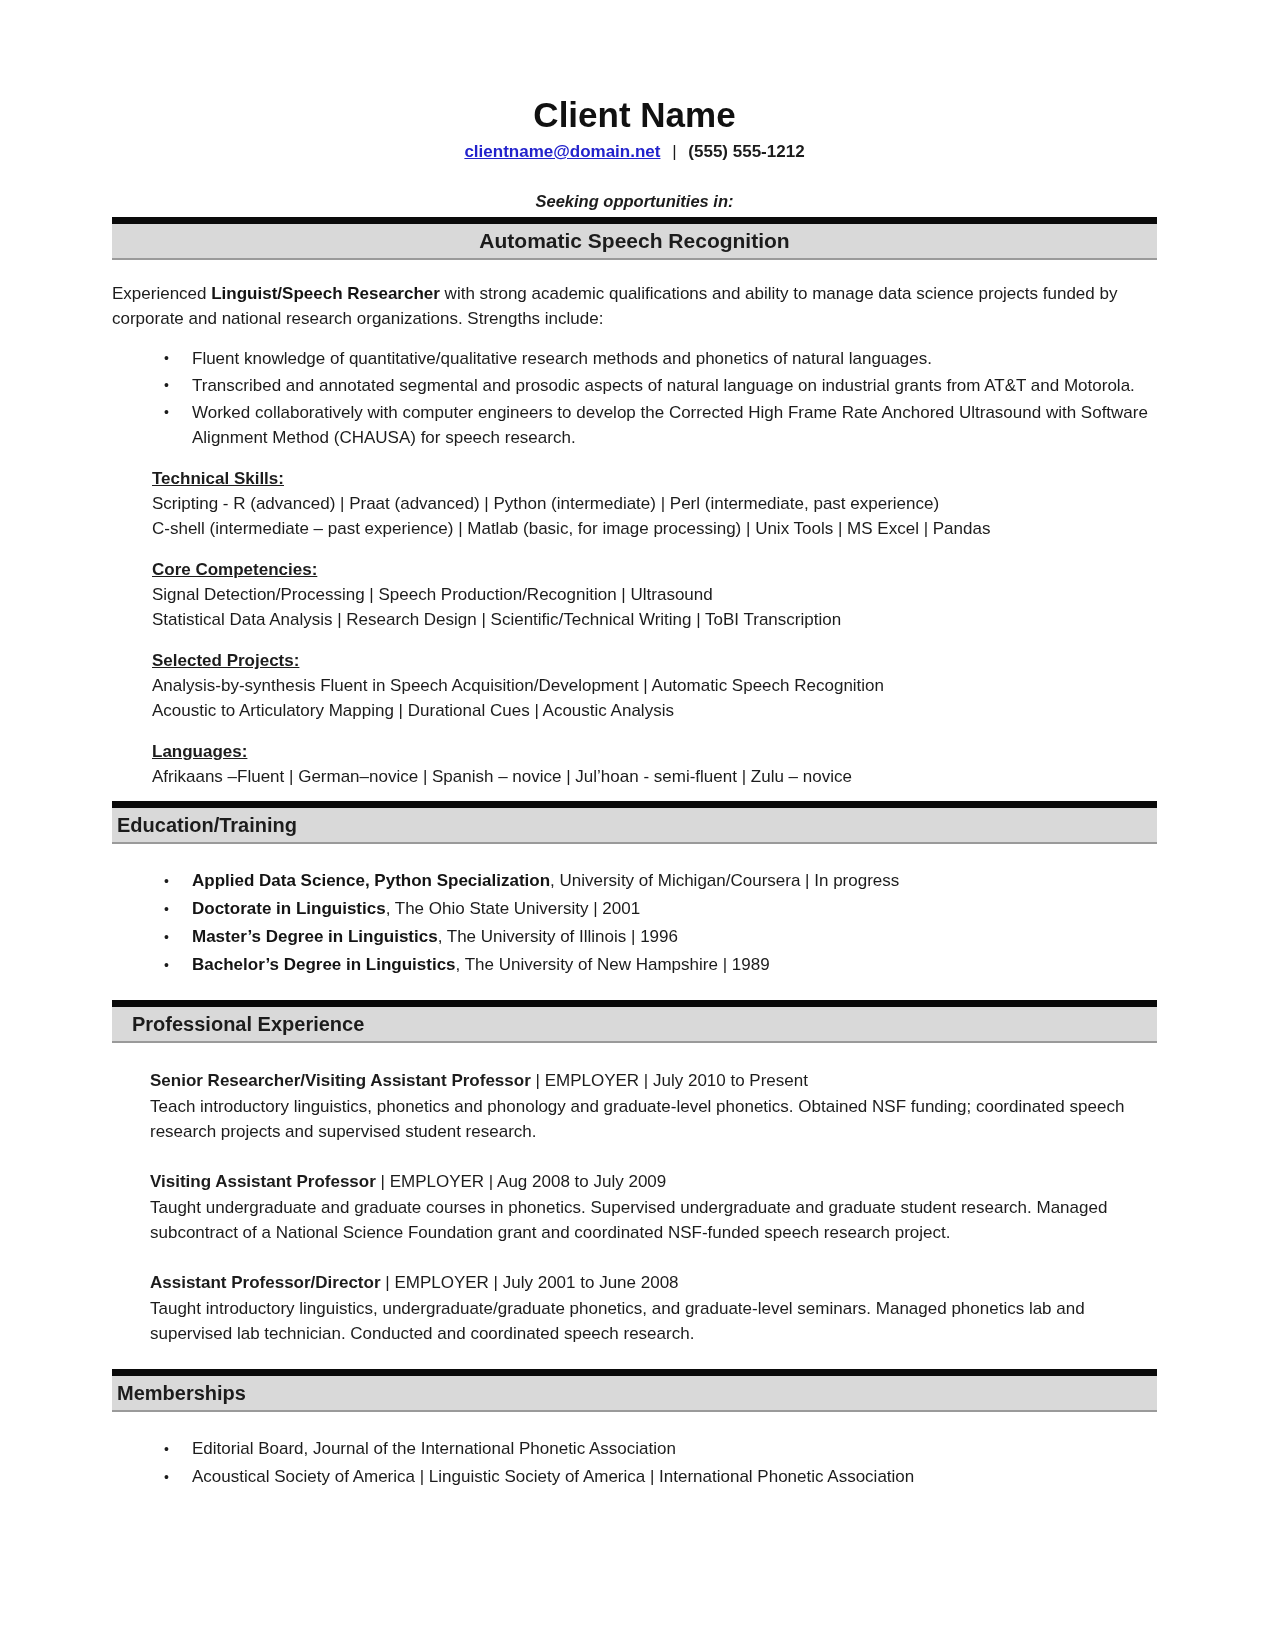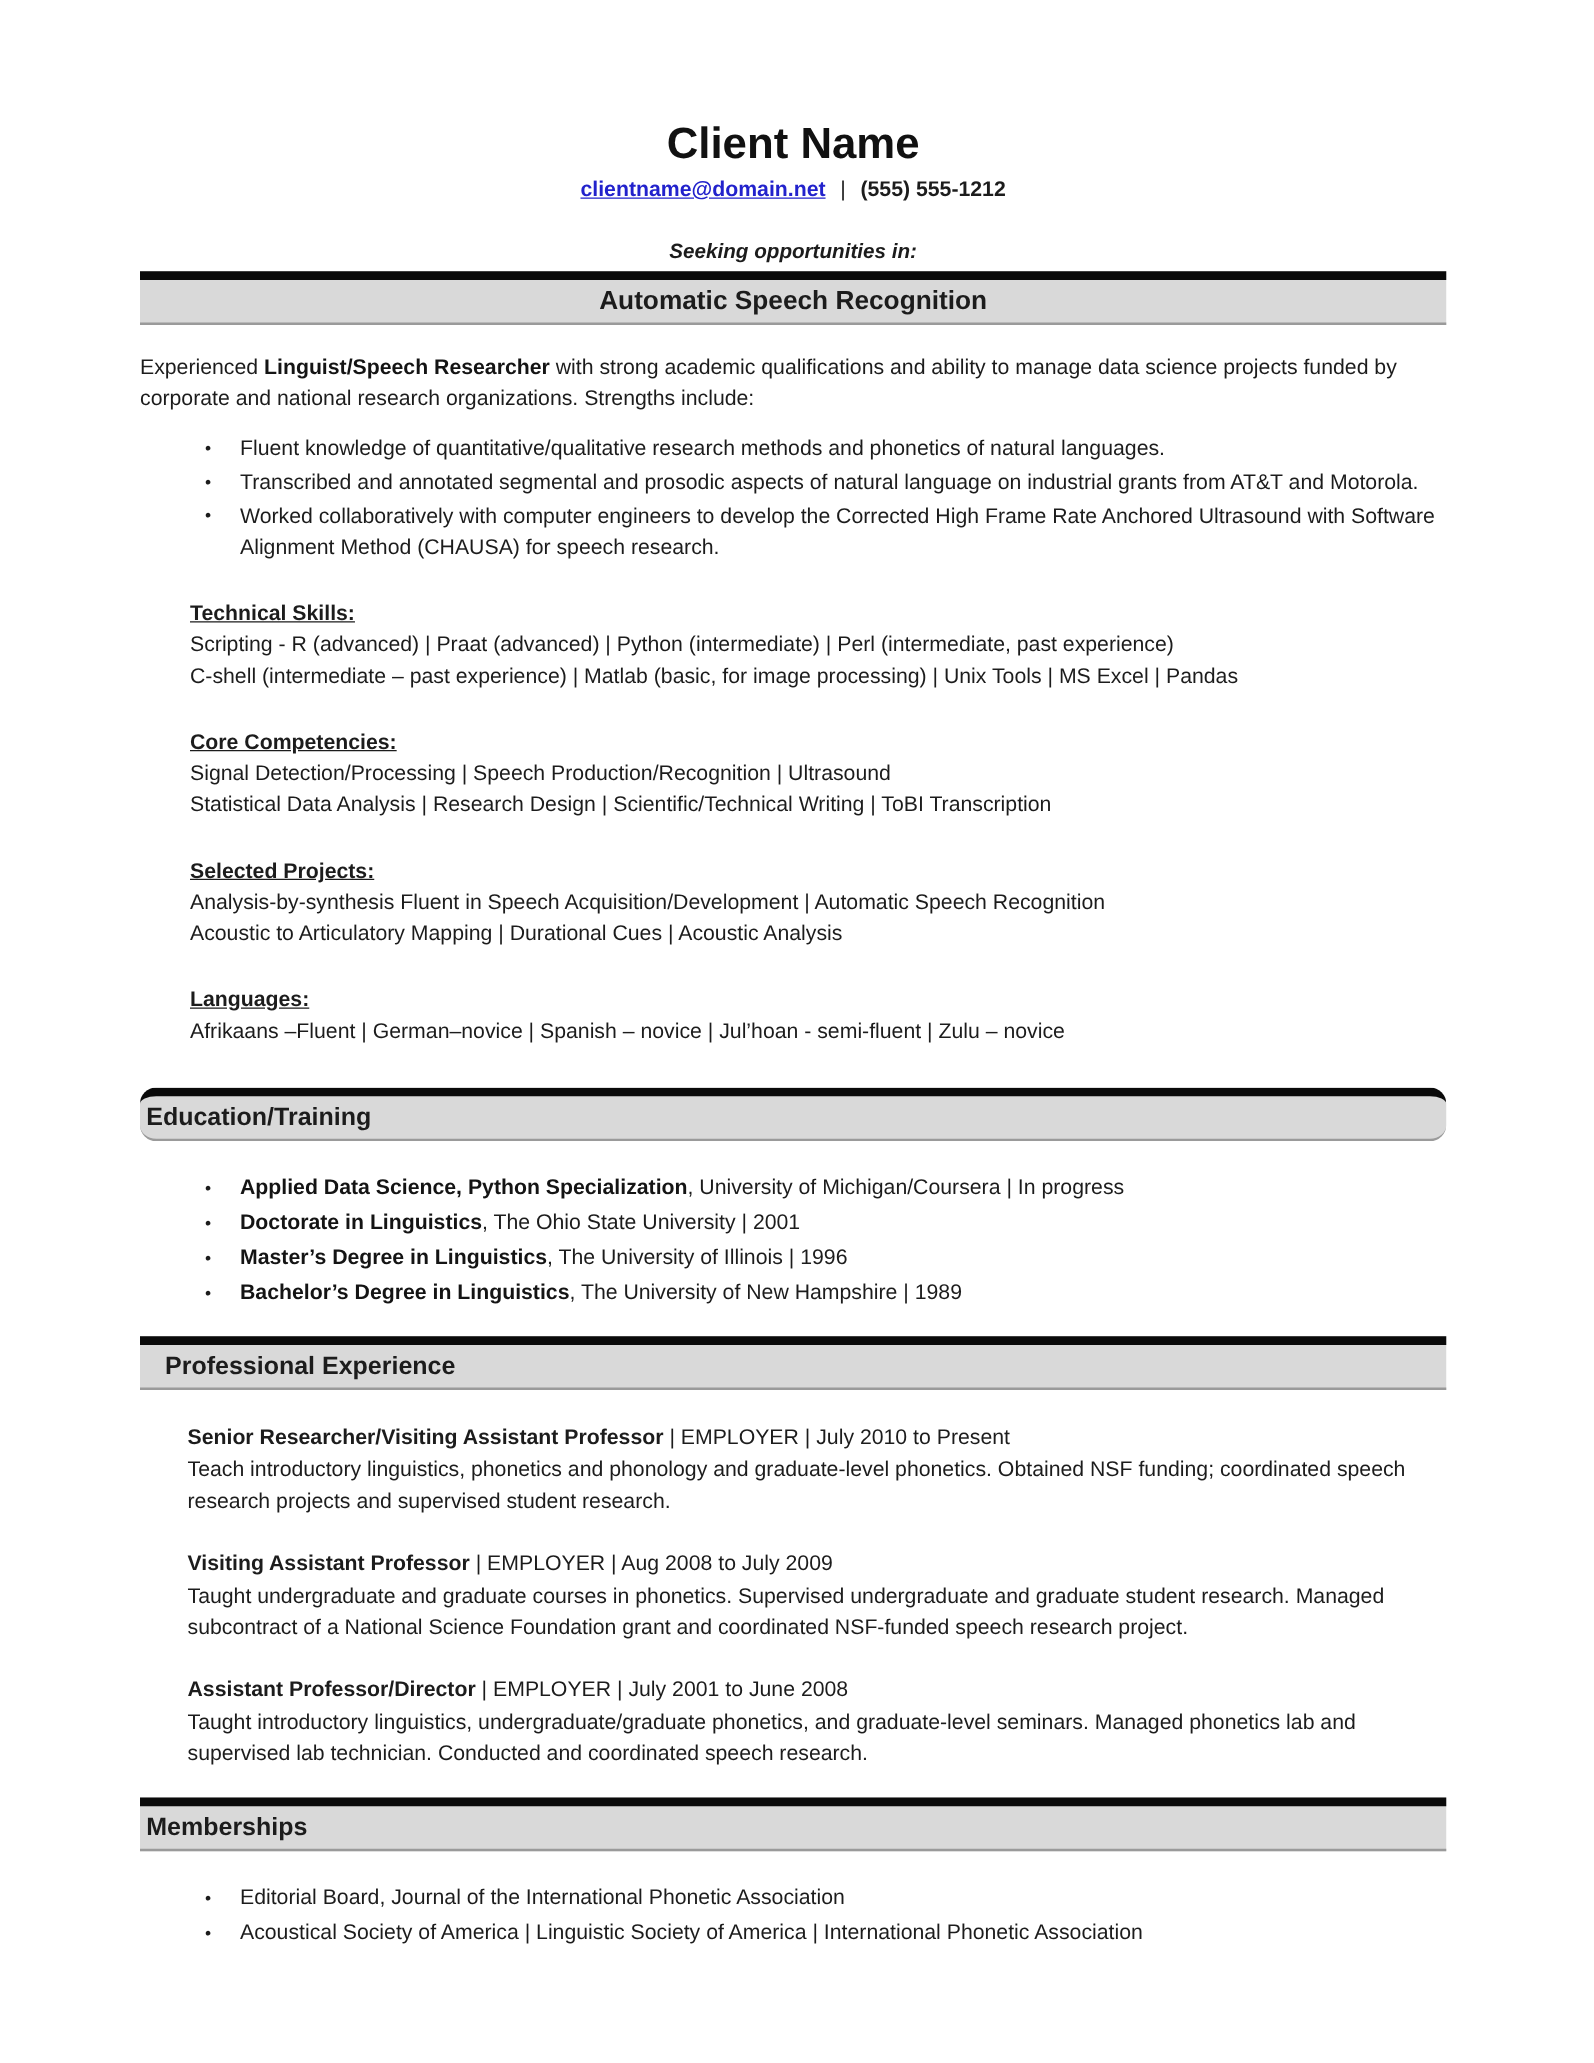--- a/index.html
+++ b/index.html
@@ -65,23 +65,23 @@
   .section-band {
     font-size: 20px;
     padding-left: 5px;
   }
   .summary { margin: 21px 0 0 0; }
   b { color: #141414; }
   .bullets { margin-top: 15px; }
   .bullet-row { display: flex; margin-top: 2px; padding-left: 52px; }
   .bullet-row .marker { flex: none; width: 28px; font-size: 14px; }
   .bullet-row .bullet-text { flex: 1; }
-  .subsection { margin-left: 40px; margin-top: 28px; }
+  .subsection { margin-left: 40px; margin-top: 16px; }
   .sub-heading { font-weight: 700; text-decoration: underline; }
-  .edu-band { margin-top: 33px; border-radius: 13px; }
+  .edu-band { margin-top: 12px; }
   .edu-list { margin-top: 24px; }
   .edu-list .bullet-row { line-height: 26px; }
   .exp-band { margin-top: 22px; padding-left: 20px; }
   .job { margin-left: 38px; margin-top: 25px; }
   .job-title-line .role { font-weight: 700; }
   .job-desc { margin-top: 1px; }
   .mem-band { margin-top: 23px; }
   .mem-list { margin-top: 24px; }
   .mem-list .bullet-row { line-height: 26px; }
 </style>

